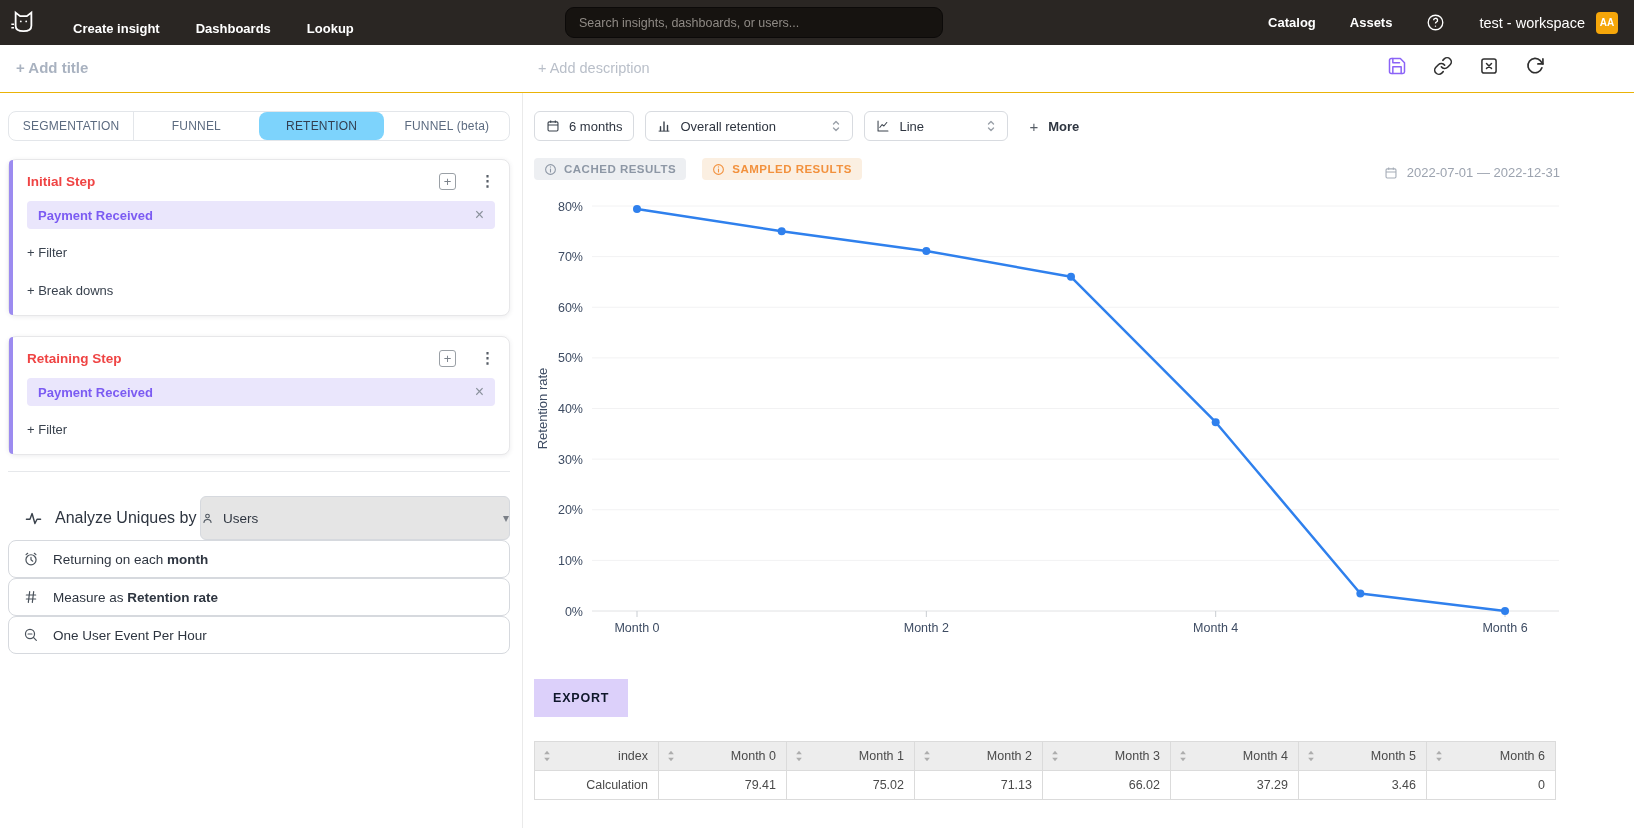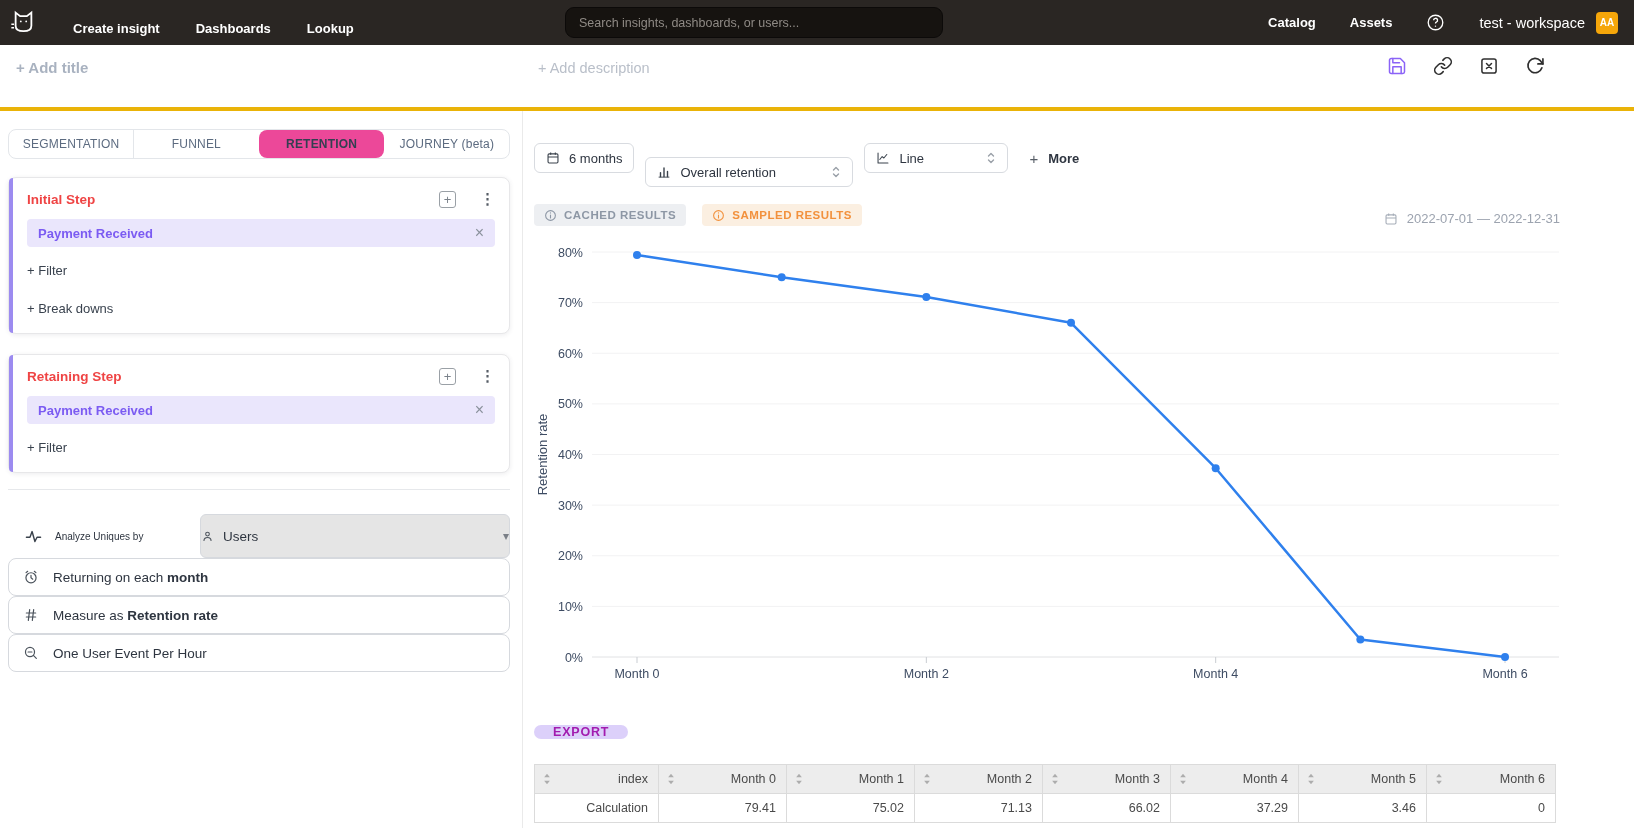--- a/index.html
+++ b/index.html
@@ -16,38 +16,38 @@
     font-family:inherit; outline:none; }
   .search-input::placeholder { color:#8f8a85; }
   .nav-right { margin-left:auto; display:flex; align-items:center; gap:34px; padding-right:16px; }
   .ws-group { display:flex; align-items:center; gap:11px; }
   .workspace { font-size:14.5px; font-weight:400; white-space:nowrap; }
   .avatar { width:22px; height:22px; background:#F5A60A; border-radius:4px; display:flex;
     align-items:center; justify-content:center; font-size:10px; font-weight:700; color:#fff; cursor:pointer; }
   .help-btn { display:flex; cursor:pointer; }
 
   
-  .subheader { height:66px; border-bottom:4px solid #eab308; position:relative; }
+  .subheader { height:48px; border-bottom:1px solid #eab308; position:relative; }
   .add-title { position:absolute; left:16px; top:14px; font-size:15px; font-weight:700; color:#A9B2C0; cursor:pointer; }
   .add-desc { position:absolute; left:538px; top:15px; font-size:14.5px; color:#B9BFC9; cursor:pointer; }
   .subheader-icons { position:absolute; right:89px; top:11px; display:flex; gap:26px; align-items:center; }
   .subheader-icons > span { display:flex; cursor:pointer; }
 
   
   .main { display:flex; height:735px; }
   .left-panel { width:523px; border-right:1px solid #EAEAEA; padding:18px 12px 0 8px; flex:none; }
   .right-panel { flex:1; padding:18px 74px 0 11px; }
 
   
   .tabbar { display:flex; border:1px solid #E3E6EA; border-radius:8px; height:30px; background:#fff; }
   .tab { flex:1; display:flex; align-items:center; justify-content:center; font-size:12px; letter-spacing:.2px;
     color:#5C6B80; background:transparent; border:none; border-left:1px solid #E3E6EA; cursor:pointer;
     font-family:inherit; white-space:nowrap; }
   .tab:first-child { border-left:none; }
-  .tab.active { background:#ec4899; border-radius:8px; color:#333F51; font-weight:700; border-left-color:transparent; }
+  .tab.active { background:#7dd3fc; border-radius:8px; color:#333F51; font-weight:400; border-left-color:transparent; }
   .tab.active + .tab { border-left-color:transparent; }
 
   
   .step-card { margin-top:18px; border:1px solid #E7E7E9; border-radius:8px; background:#fff;
     box-shadow:0 1px 5px rgba(40,40,70,.09); position:relative; padding:12px 14px 17px 18px; }
   .step-card::before { content:""; position:absolute; left:0; top:0; bottom:0; width:4px;
     background:#9C8BF0; border-radius:8px 0 0 8px; }
   .step-head { display:flex; align-items:center; }
   .step-title { font-size:13.5px; font-weight:700; color:#ef4444; }
   .head-icons { margin-left:auto; display:flex; align-items:center; gap:24px; }
@@ -58,54 +58,54 @@
     align-items:center; padding:0 11px; cursor:pointer; }
   .event-chip .chip-label { color:#7B5BF2; font-size:13px; font-weight:700; }
   .chip-x { margin-left:auto; color:#8A919C; font-size:16px; line-height:1; cursor:pointer; }
   .step-action { margin-top:16px; font-size:13px; color:#39424E; cursor:pointer; width:fit-content; }
   .step-action.second { margin-top:23px; }
 
   .panel-divider { height:1px; background:#E6E8EB; margin-top:16px; }
 
   
   .analyze-row { margin-top:24px; display:flex; align-items:center; padding-left:17px; }
-  .analyze-label { font-size:10px; color:#2E3540; display:flex; gap:13px; align-items:center; }
+  .analyze-label { font-size:16px; color:#2E3540; display:flex; gap:13px; align-items:center; }
   .users-select { margin-left:auto; width:310px; height:44px; border:1px solid #D6D9DE; border-radius:6px;
     display:flex; align-items:center; padding:0 0; gap:9px; font-size:13.5px; color:#2E3540;
     background:#e5e5e5; cursor:pointer; }
   .caret { margin-left:auto; color:#7A7F87; font-size:12px; }
   .option-box { height:38px; border:1px solid #D6D9DE; border-radius:8px; display:flex;
     align-items:center; gap:14px; padding:8px 14px; font-size:13.5px; color:#2E3540; background:#fff; cursor:pointer; }
   .option-box:first-of-type { margin-top:16px; }
   .option-box b, .opt-bold { font-weight:700; }
   .opt-icon { display:flex; color:#4b535c; }
 
   
   .toolbar { display:flex; gap:11px; align-items:center; }
   .tb-btn { height:30px; border:1px solid #D8DBE0; border-radius:6px; background:#fff; display:flex;
     align-items:center; gap:9px; padding:0 11px; font-size:13px; color:#2E3540; font-family:inherit; cursor:pointer; }
-  .metric-select { width:208px;margin-top:28px; } .type-select { width:144px; }
+  .metric-select { width:208px; } .type-select { width:144px; }
   .spinner { margin-left:auto; display:flex; }
   .more-btn { border:none; background:none; display:flex; gap:10px; font-size:13px; color:#2E3540;
     font-weight:700; align-items:center; margin-left:10px; font-family:inherit; cursor:pointer; }
   .more-plus { color:#565D66; font-weight:400; font-size:15px; }
 
   
   .results-bar { margin-top:17px; display:flex; align-items:flex-end; gap:16px; }
   .badge { height:22px; border-radius:4px; display:flex; align-items:center; gap:7px; padding:0 10px;
     font-size:11.5px; font-weight:600; letter-spacing:.5px; white-space:nowrap; }
   .badge.cached { background:#EDEFF2; color:#8D97A5; }
   .badge.sampled { background:#FBEFE1; color:#F2913D; }
   .badge .b-icon { display:flex; }
   .date-range { margin-left:auto; display:flex; gap:9px; align-items:center; font-size:13px; color:#9CA3AF; }
 
   .chart-wrap { margin-top:5px; }
 
-  .export-btn { margin-top:35px; background:#DCD0FA; color:#a21caf; border:none; border-radius:12px;
-    padding:0 19px; font-size:12.5px; font-weight:600; letter-spacing:.8px; font-family:inherit; cursor:pointer; }
+  .export-btn { margin-top:35px; background:#DCD0FA; color:#0f172a; border:none; border-radius:0;
+    padding:12px 19px; font-size:12.5px; font-weight:600; letter-spacing:.8px; font-family:inherit; cursor:pointer; }
 
   
   .data-table { margin-top:24px; border-collapse:collapse; table-layout:fixed; width:1021px;
     font-size:12.5px; color:#4A4A4A; }
   .data-table th, .data-table td { border:1px solid #DBDBDB; height:29px; padding:0 10px;
     text-align:right; white-space:nowrap; overflow:hidden; }
   .data-table th { background:#EDEDED; font-weight:400; position:relative; padding-left:26px; cursor:pointer; }
   .sorter { position:absolute; left:8px; top:50%; transform:translateY(-50%); display:flex; }
 </style>
 </head>
@@ -176,21 +176,21 @@
 </div>
 
 <div class="main">
 
   <aside class="left-panel">
 
     <div class="tabbar">
       <button class="tab">SEGMENTATION</button>
       <button class="tab">FUNNEL</button>
       <button class="tab active">RETENTION</button>
-      <button class="tab">JOURNEY (beta)</button>
+      <button class="tab">FUNNEL (beta)</button>
     </div>
 
     <div class="step-card">
       <div class="step-head">
         <span class="step-title">Initial Step</span>
         <span class="head-icons">
           <span class="plus-box">+</span>
           <span class="kebab">⋮</span>
         </span>
       </div>

